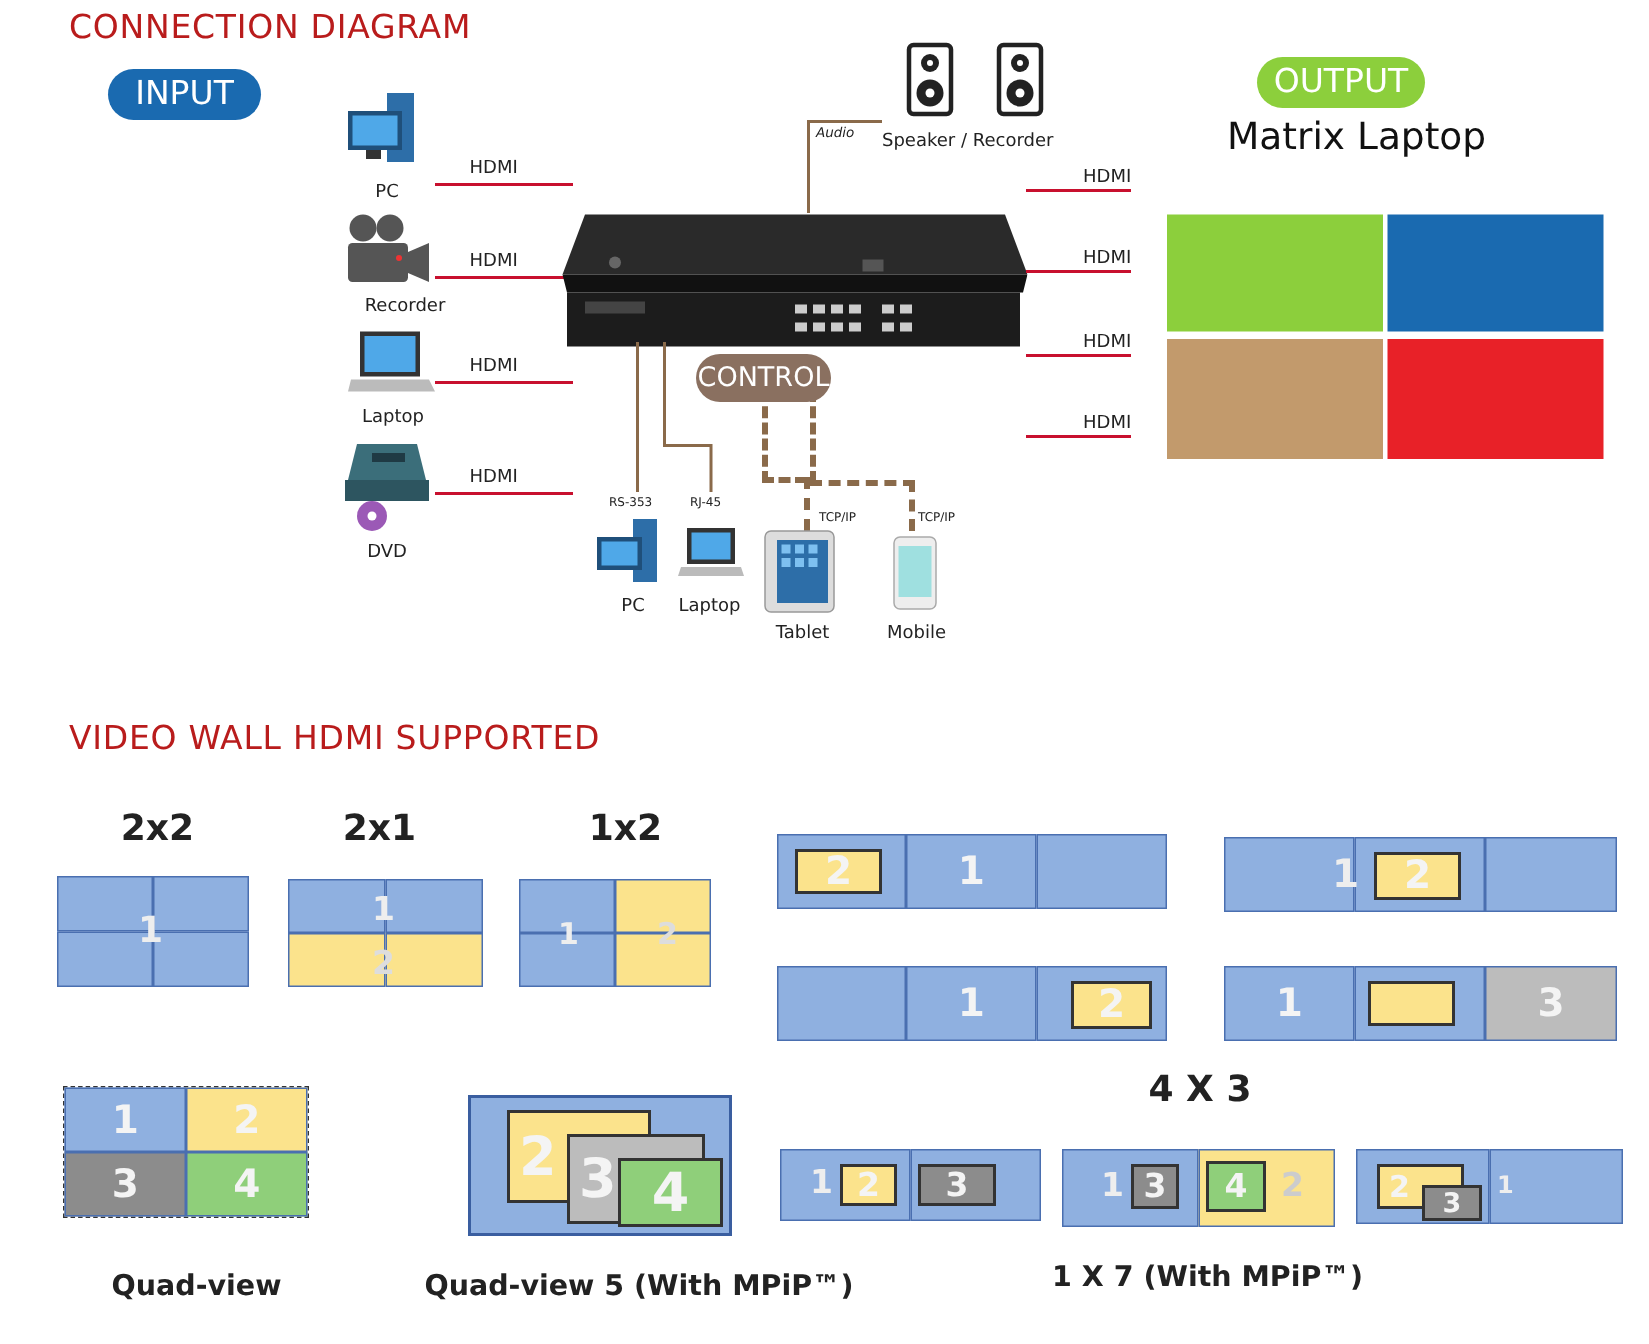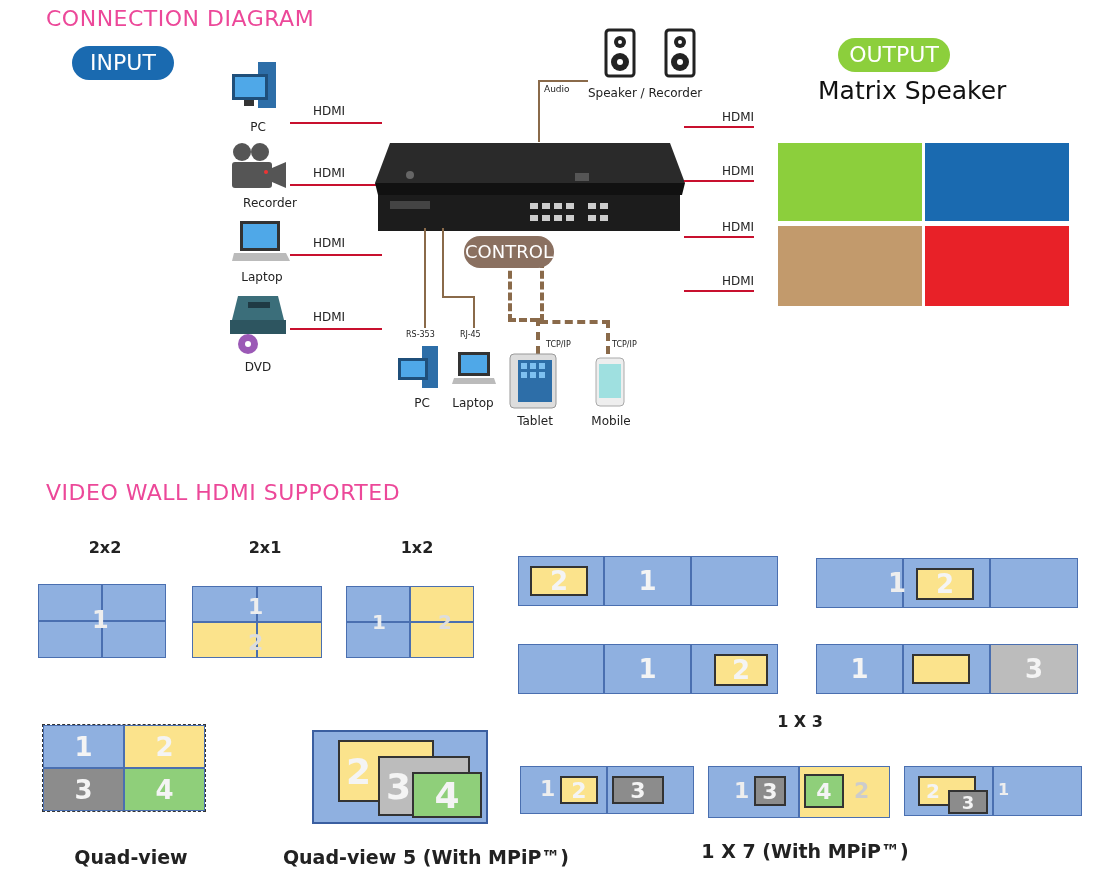--- a/index.html
+++ b/index.html
@@ -1,25 +1,25 @@
 <!DOCTYPE html>
 <html><head>
 <meta charset="utf-8">
 <style>
   * { box-sizing: border-box; margin: 0; padding: 0; }
   body { width: 1099px; height: 896px; background: #ffffff; position: relative; overflow: hidden; font-family: "DejaVu Sans", sans-serif; color: #222; }
   .abs { position: absolute; }
-  .section-title { color: #ec4899; font-size: 22px; letter-spacing: 0.5px; font-family: "DejaVu Sans", sans-serif; }
+  .section-title { color: #b91c1c; font-size: 22px; letter-spacing: 0.5px; font-family: "DejaVu Sans", sans-serif; }
   .pill { border-radius: 18px; color: #fff; font-size: 22px; text-align: center; line-height: 34px; height: 34px; }
-  .small { font-size: 11px; color: #222; }
+  .small { font-size: 11px; color: #222; font-style: italic; }
   .hdmi { font-size: 12px; color: #222; }
   .redline { height: 2px; background: #c8102e; }
   .brownline { background: #8a6a4a; }
   .lbl { font-size: 12px; text-align: center; }
-  .wall-title { font-weight: bold; font-size: 16px; text-align: center; font-family: "DejaVu Sans", sans-serif; }
+  .wall-title { font-weight: bold; font-size: 24px; text-align: center; font-family: "DejaVu Sans", sans-serif; }
   .cell { position: absolute; border: 1px solid #4a6fb0; display: flex; align-items: center; justify-content: center; font-size: 26px; color: #f4f4f4; font-weight: bold; }
   .blue { background: #8fb0e0; }
   .yellow { background: #fbe38c; }
   .grey { background: #bcbcbc; }
   .dgrey { background: #8c8c8c; }
   .green { background: #8fcf7a; }
 </style>
 </head>
 <body>
 
@@ -119,21 +119,21 @@
         <circle cx="28" cy="18" r="2"></circle>
         <circle cx="28" cy="38" r="3"></circle>
         <circle cx="88" cy="18" r="2"></circle>
         <circle cx="88" cy="38" r="3"></circle>
       </g>
     </svg>
 </div>
 <div class="abs" style="left:588px;top:86px;font-size:12px;">Speaker / Recorder</div>
 
 <div class="abs pill" style="left:838px;top:38px;width:112px;background:#8ccf3c;">OUTPUT</div>
-<div class="abs" style="left:818px;top:76px;font-size:25px;color:#111;">Matrix Speaker</div>
+<div class="abs" style="left:818px;top:76px;font-size:25px;color:#111;">Matrix Laptop</div>
 
 <div class="abs hdmi" style="left:722px;top:110px;">HDMI</div>
 <div class="abs redline" style="left:684px;top:126px;width:70px;"></div>
 <div class="abs hdmi" style="left:722px;top:164px;">HDMI</div>
 <div class="abs redline" style="left:684px;top:180px;width:70px;"></div>
 <div class="abs hdmi" style="left:722px;top:220px;">HDMI</div>
 <div class="abs redline" style="left:684px;top:236px;width:70px;"></div>
 <div class="abs hdmi" style="left:722px;top:274px;">HDMI</div>
 <div class="abs redline" style="left:684px;top:290px;width:70px;"></div>
 
@@ -202,21 +202,21 @@
 
 <div class="abs wall-title" style="left:70px;top:538px;width:70px;">2x2</div>
 <div class="abs" style="left:38px;top:584px;width:128px;height:74px;">
   <div class="cell blue" style="left:0;top:0;width:64px;height:37px;"></div>
   <div class="cell blue" style="left:64px;top:0;width:64px;height:37px;"></div>
   <div class="cell blue" style="left:0;top:37px;width:64px;height:37px;"></div>
   <div class="cell blue" style="left:64px;top:37px;width:64px;height:37px;"></div>
   <div class="abs" style="left:54px;top:22px;font-size:24px;color:#eee;font-weight:bold;">1</div>
 </div>
 
-<div class="abs wall-title" style="left:230px;top:538px;width:70px;">2x1</div>
+<div class="abs wall-title" style="left:218px;top:538px;width:70px;">2x1</div>
 <div class="abs" style="left:192px;top:586px;width:130px;height:72px;">
   <div class="cell blue" style="left:0;top:0;width:65px;height:36px;"></div>
   <div class="cell blue" style="left:65px;top:0;width:65px;height:36px;"></div>
   <div class="cell yellow" style="left:0;top:36px;width:65px;height:36px;"></div>
   <div class="cell yellow" style="left:65px;top:36px;width:65px;height:36px;"></div>
   <div class="abs" style="left:56px;top:8px;font-size:22px;color:#eee;font-weight:bold;">1</div>
   <div class="abs" style="left:56px;top:44px;font-size:22px;color:#ddd;font-weight:bold;">2</div>
 </div>
 
 <div class="abs wall-title" style="left:382px;top:538px;width:70px;">1x2</div>
@@ -262,21 +262,21 @@
   <div class="cell blue" style="left:86px;top:0;width:87px;height:50px;">1</div>
   <div class="cell blue" style="left:173px;top:0;width:87px;height:50px;"></div>
   <div class="cell yellow" style="left:196px;top:10px;width:54px;height:32px;border:2px solid #333;">2</div>
 </div>
 <div class="abs" style="left:816px;top:644px;width:262px;height:50px;">
   <div class="cell blue" style="left:0;top:0;width:87px;height:50px;">1</div>
   <div class="cell blue" style="left:87px;top:0;width:87px;height:50px;"></div>
   <div class="cell grey" style="left:174px;top:0;width:88px;height:50px;">3</div>
   <div class="cell yellow" style="left:96px;top:10px;width:58px;height:30px;border:2px solid #333;"></div>
 </div>
-<div class="abs wall-title" style="left:740px;top:712px;width:120px;">1 X 3</div>
+<div class="abs wall-title" style="left:740px;top:712px;width:120px;">4 X 3</div>
 
 <div class="abs" style="left:520px;top:766px;width:174px;height:48px;">
   <div class="cell blue" style="left:0;top:0;width:87px;height:48px;"></div>
   <div class="cell blue" style="left:87px;top:0;width:87px;height:48px;"></div>
   <div class="abs" style="left:20px;top:10px;font-size:22px;color:#eee;font-weight:bold;">1</div>
   <div class="cell yellow" style="left:40px;top:10px;width:38px;height:28px;border:2px solid #333;font-size:22px;">2</div>
   <div class="cell dgrey" style="left:92px;top:10px;width:52px;height:28px;border:2px solid #333;font-size:22px;">3</div>
 </div>
 <div class="abs" style="left:708px;top:766px;width:182px;height:52px;">
   <div class="cell blue" style="left:0;top:0;width:91px;height:52px;"></div>

